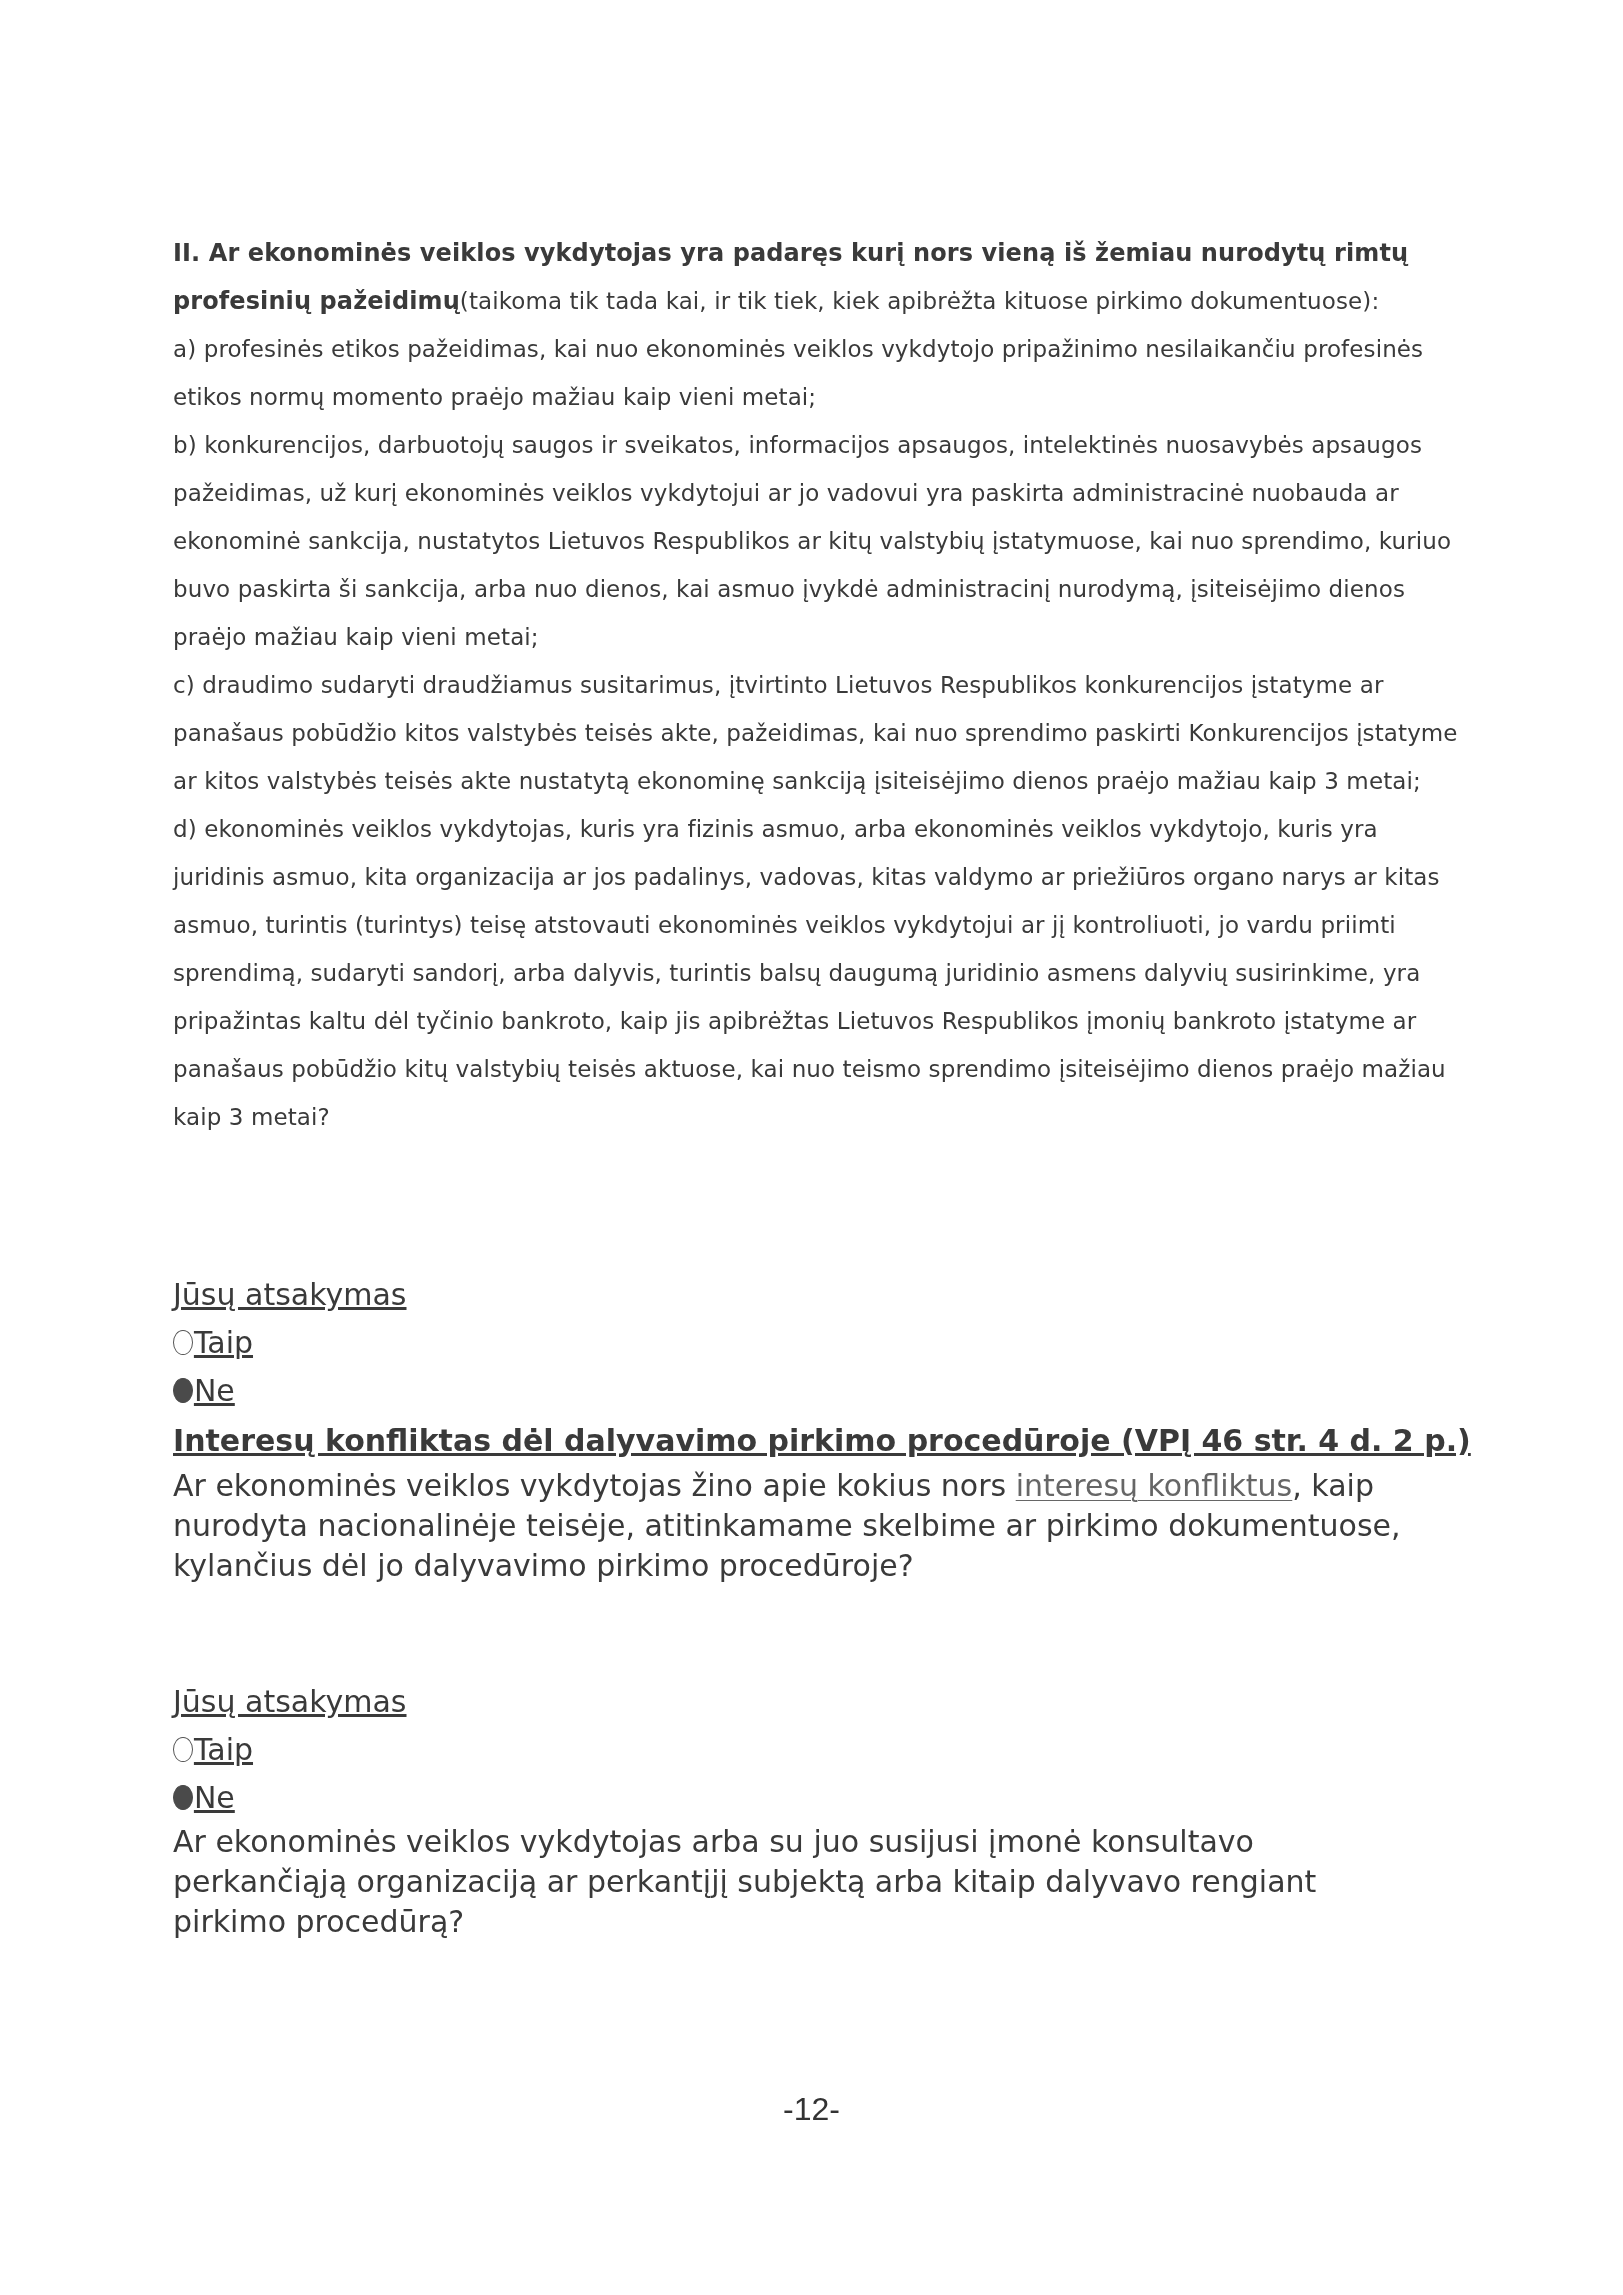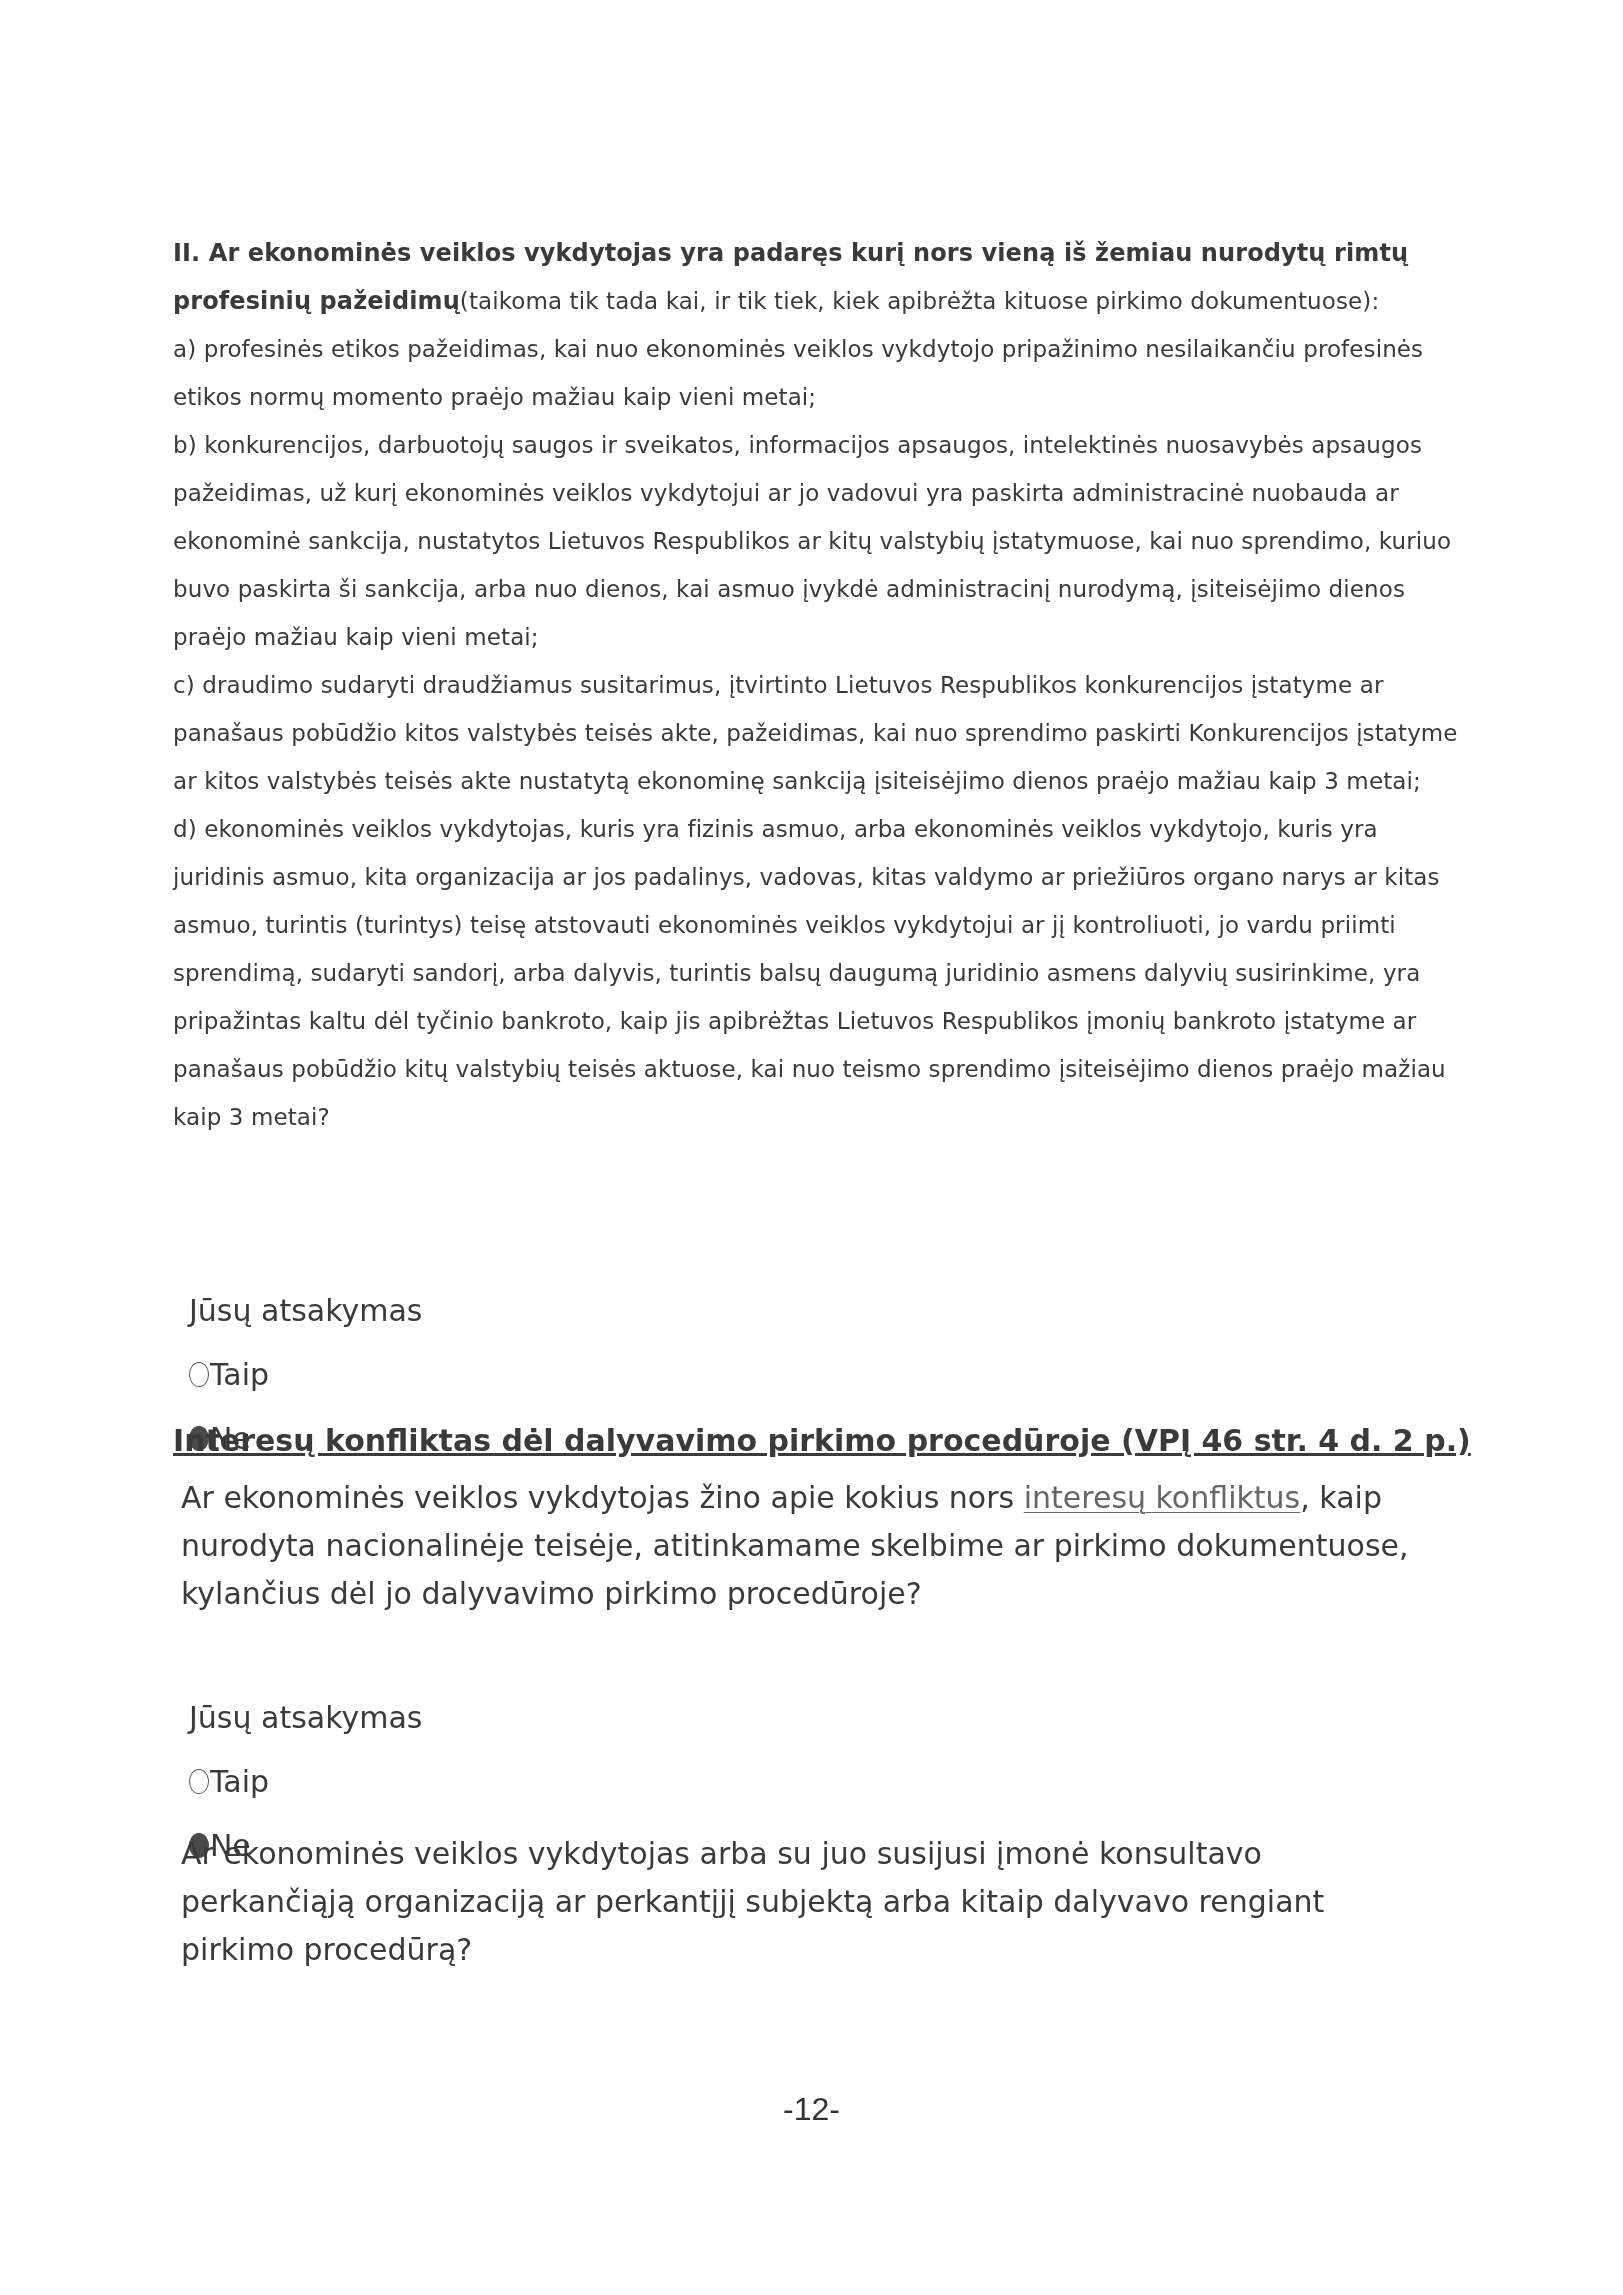--- a/index.html
+++ b/index.html
@@ -3,26 +3,26 @@
 <meta charset="utf-8">
 <style>
   html, body { margin:0; padding:0; background:#ffffff; }
   body { width:1623px; height:2295px; position:relative; overflow:hidden; color:#3a3a3a; font-family:"DejaVu Sans", sans-serif; }
   .page { position:absolute; left:0; top:0; width:1623px; height:2295px;padding-left:17px; }
   .block { position:absolute; left:173px; width:1303px; }
   .sec1 { top:229px; font-size:23px; line-height:48px; letter-spacing:0.1px; }
   .sec1 .hdr { font-weight:bold; font-size:24px; }
   .sec1 p { margin:0; }
   .ans { font-size:30px; line-height:48px; }
-  .ans p { margin:16px; }
+  .ans p { margin:0;text-decoration:underline; }
   .radio { display:inline-block; width:19.6px; height:25px; border-radius:50%; vertical-align:-2px; margin-right:1.3px; box-sizing:border-box; }
   .radio.off { border:1.3px solid #555; background:#fff; }
   .radio.on { background:#4a4a4a; border:1.3px solid #4a4a4a; }
   .h { font-weight:bold; font-size:30px; line-height:50px; margin:0; color:#3a3a3a;text-decoration:underline; }
-  .q { font-size:30px; line-height:48px; margin:8px; }
+  .q { font-size:30px; line-height:40px; margin:0; }
   .link { color:#666; text-decoration:underline; text-decoration-thickness:1.3px; text-underline-offset:3.9px; cursor:pointer; }
   .pnum { position:absolute; top:2091px; left:0; width:1623px; text-align:center; font-family:"Liberation Sans", sans-serif; font-size:32px; color:#333; }
 </style>
 </head>
 <body>
 
 <div class="page">
 
   <div class="block sec1">
     <p><span class="hdr">II. Ar ekonominės veiklos vykdytojas yra padaręs kurį nors vieną iš žemiau nurodytų rimtų profesinių pažeidimų</span><span>(taikoma tik tada kai, ir tik tiek, kiek apibrėžta kituose pirkimo dokumentuose):</span></p>

